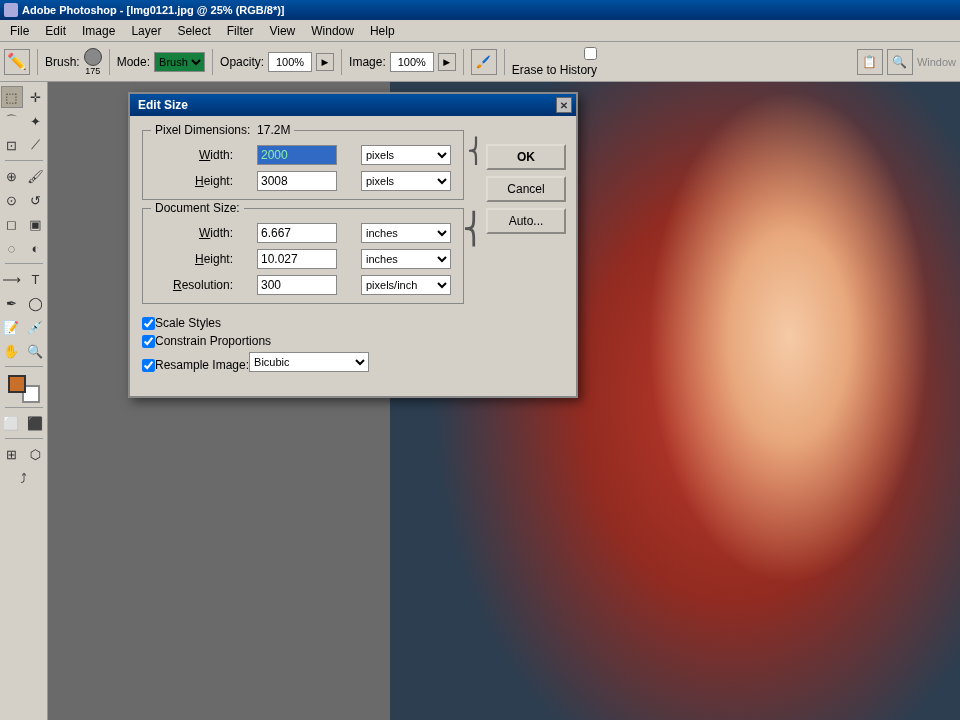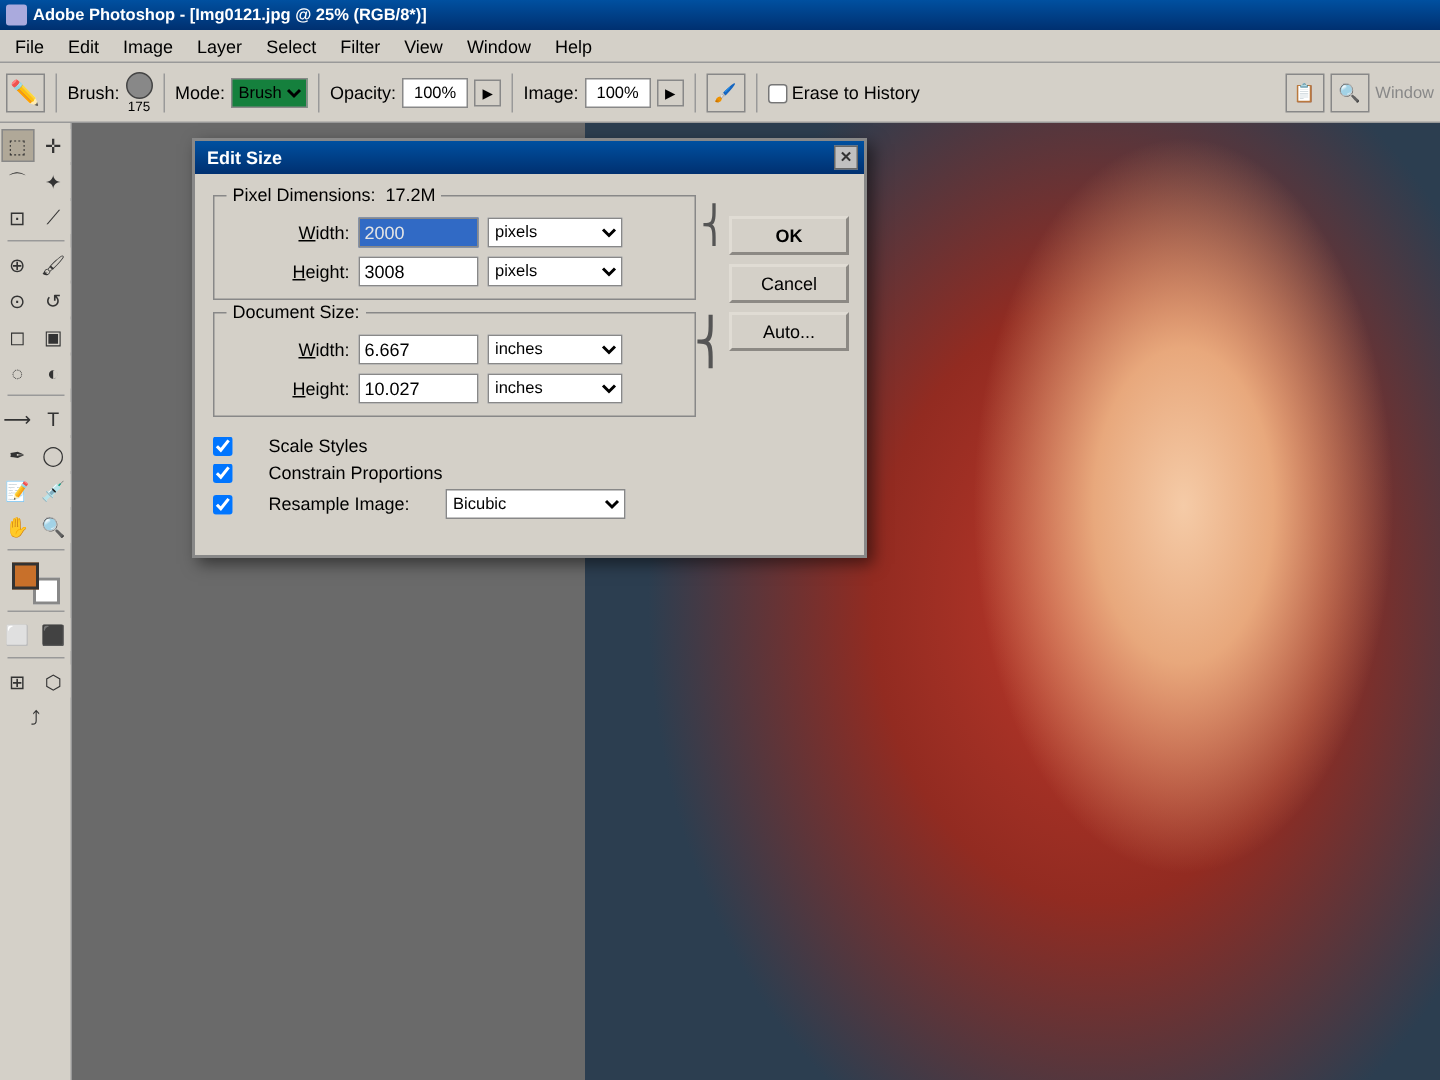--- a/index.html
+++ b/index.html
@@ -93,20 +93,21 @@
       display: flex;
       align-items: center;
       justify-content: center;
       cursor: pointer;
       font-size: 9px;
     }
     .toolbar-checkbox-group {
       display: flex;
       align-items: flex-end;
       gap: 3px;
+      flex-direction: column;
     }
     .toolbar-icon-btn {
       width: 26px;
       height: 26px;
       background: #d4d0c8;
       border: 1px solid #888;
       display: flex;
       align-items: center;
       justify-content: center;
       cursor: pointer;
@@ -276,21 +277,21 @@
       padding: 0 4px;
       font-size: 12px;
       font-weight: normal;
     }
 
     
     .form-row {
       display: flex;
       align-items: center;
       margin-bottom: 6px;
-      gap: 6px;
+      gap: 24px;
     }
     .form-row:last-child { margin-bottom: 0; }
     .form-label {
       width: 80px;
       text-align: right;
       font-size: 12px;
     }
     .form-label-underline {
       text-decoration: underline;
     }
@@ -298,35 +299,35 @@
       width: 80px;
       height: 20px;
       border: 1px solid #888;
       background: white;
       font-size: 12px;
       padding: 0 3px;
       text-align: left;
     }
     .form-input.selected {
       background: #316ac5;
-      color: #e5e5e5;
+      color: #86efac;
     }
     .form-select {
       width: 90px;
       height: 20px;
       border: 1px solid #888;
       background: white;
       font-size: 11px;
     }
 
     
     .checkbox-row {
       display: flex;
-      align-items: center;
-      gap: 24px;
+      align-items: flex-end;
+      gap: 0;
       margin-bottom: 4px;
     }
     .checkbox-row input[type="checkbox"] {
       width: 13px;
       height: 13px;
     }
 
     
     #dialog-buttons {
       position: absolute;
@@ -557,20 +558,30 @@
               <select class="form-select">
                 <option selected="">inches</option>
                 <option>cm</option>
                 <option>mm</option>
                 <option>points</option>
                 <option>picas</option>
                 <option>percent</option>
               </select>
             </div>
 
+            <div class="form-row">
+              <span class="form-label">
+                <span class="form-label-underline">R</span>esolution:
+              </span>
+              <input type="text" class="form-input" value="300" style="">
+              <select class="form-select">
+                <option selected="">pixels/inch</option>
+                <option>pixels/cm</option>
+              </select>
+            </div>
           </div>
 
           <div style="padding: 4px 0 6px 0;">
             <div class="checkbox-row">
               <input type="checkbox" checked="" style="">
               <label>Scale Styles</label>
             </div>
             <div class="checkbox-row">
               <input type="checkbox" checked="" style="">
               <label>Constrain Proportions</label>

